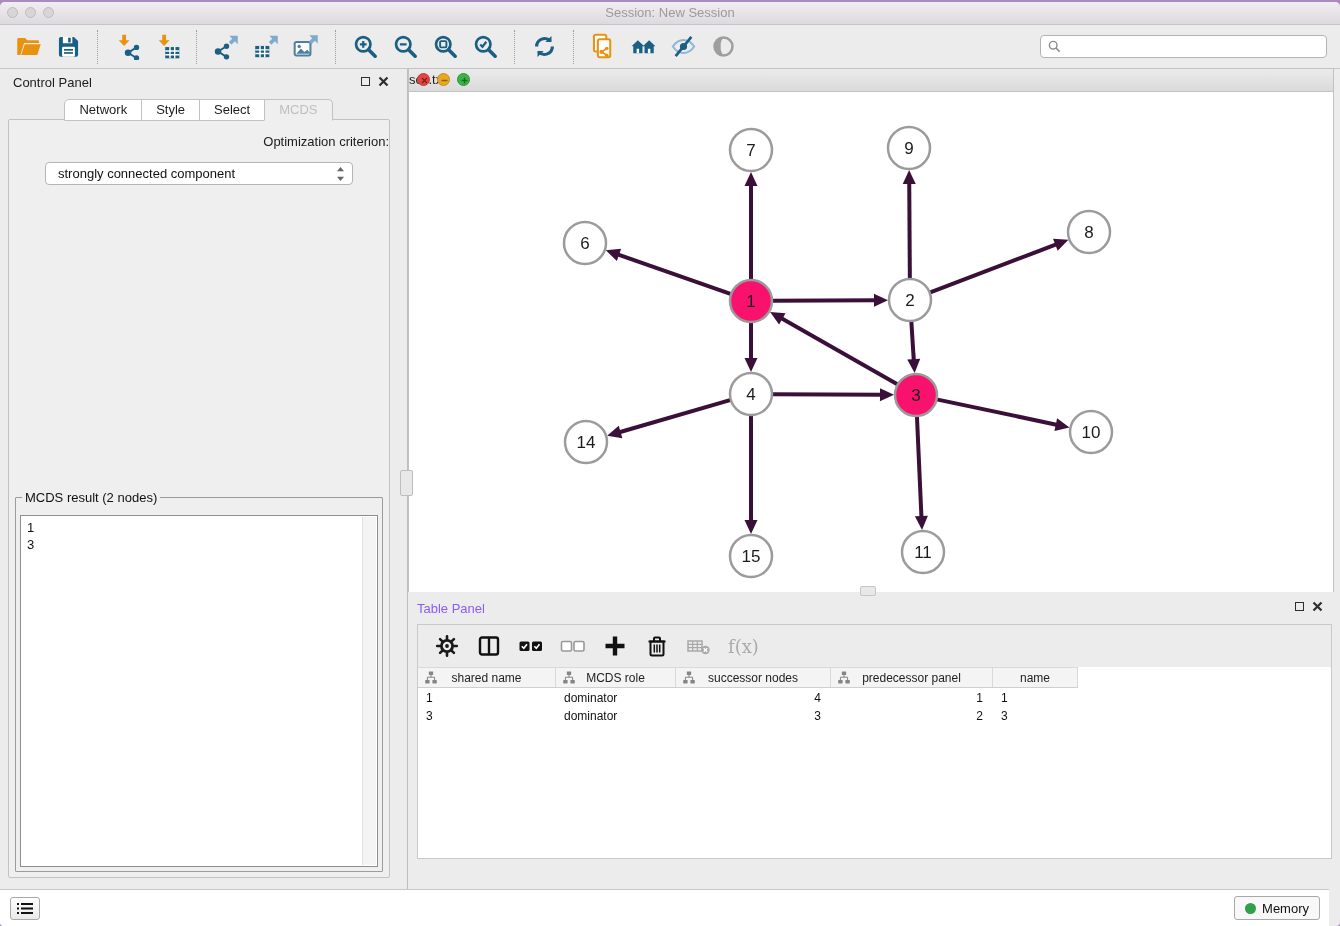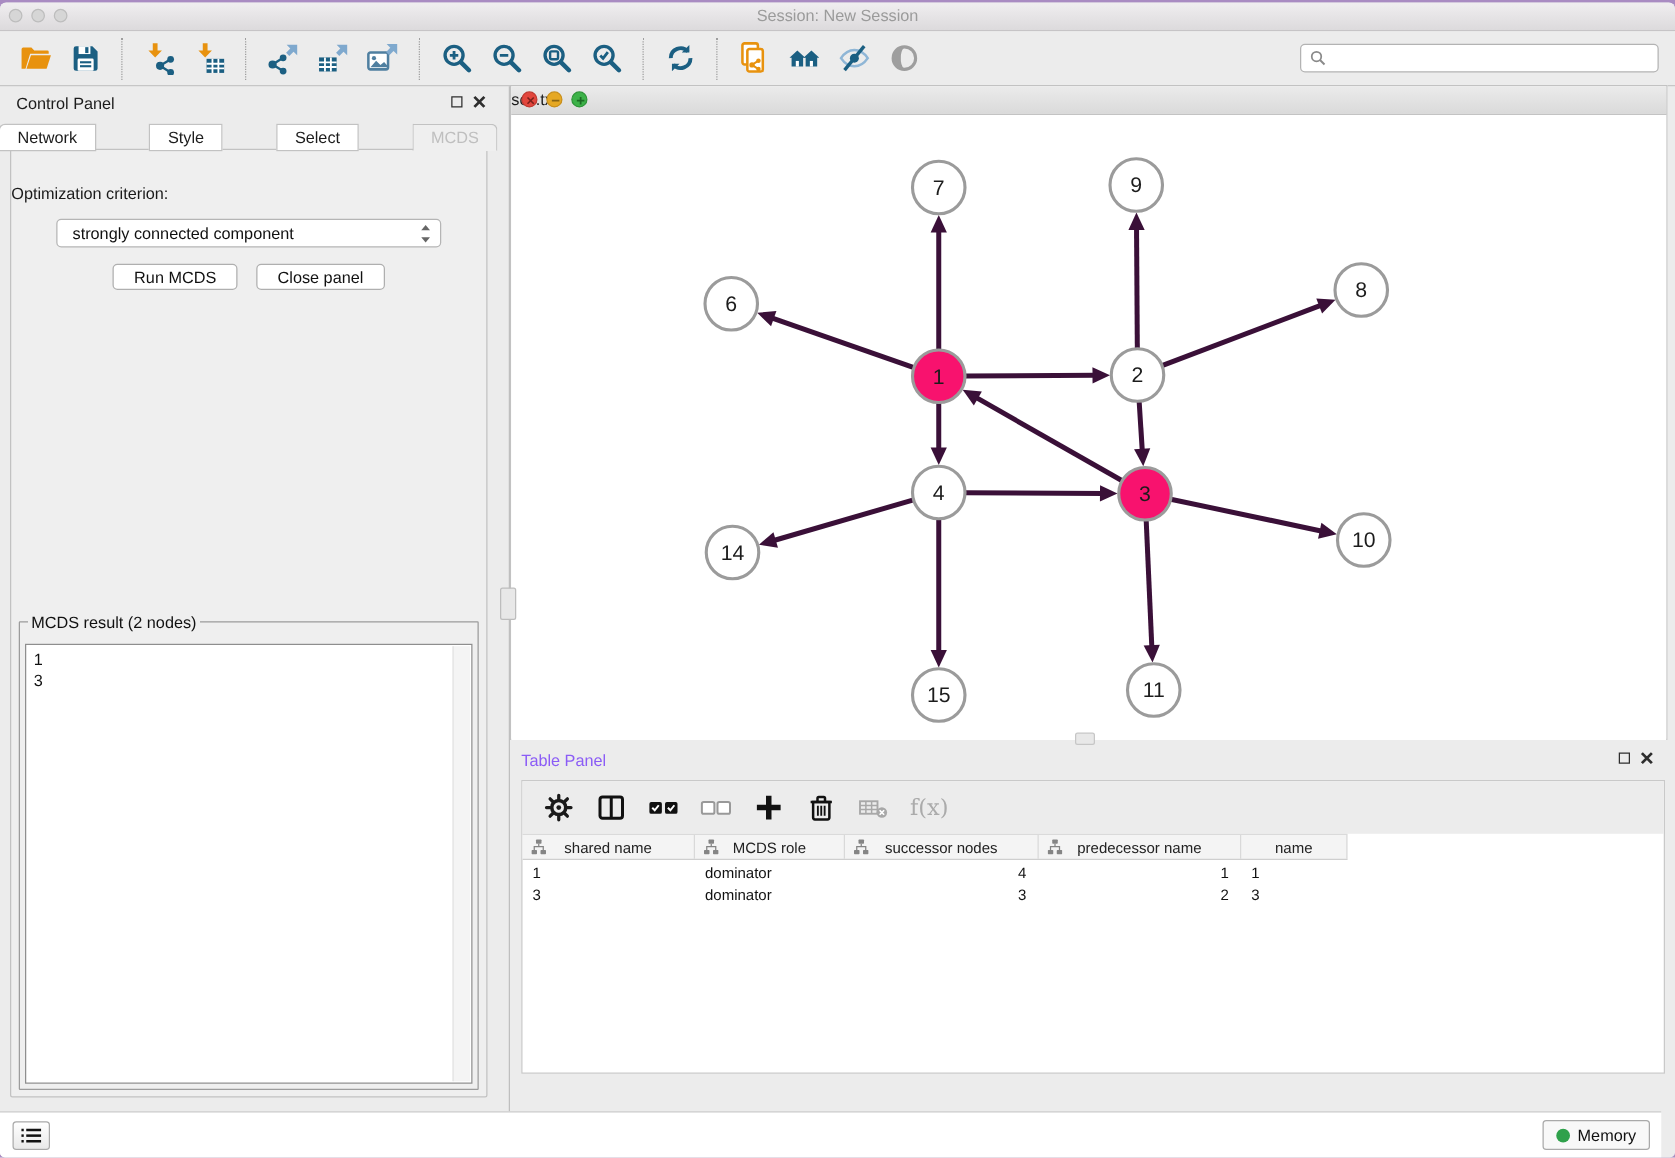--- a/index.html
+++ b/index.html
@@ -30,27 +30,27 @@
 
   
   .control-panel{position:absolute;left:0;top:67px;width:398px;bottom:36px;}
   .cp-header{position:relative;height:28px;}
   .cp-title{position:absolute;left:13px;top:6px;font-size:13px;color:#1c1c1c;}
   .panel-float{position:absolute;top:8px;width:9px;height:9px;border:1.5px solid #2e2e2e;
                box-sizing:border-box;background:transparent;}
   .panel-close{position:absolute;top:7px;width:11px;height:11px;}
   .cp-body{position:absolute;left:8px;right:8px;top:50px;bottom:12px;background:#EFEFEF;
            border:1px solid #C2C2C2;border-radius:2px;}
-  .cp-tabs{position:absolute;top:30px;left:0;right:0;display:flex;justify-content:space-between;z-index:3;}
+  .cp-tabs{position:absolute;top:30px;left:0;right:0;display:flex;justify-content:center;z-index:3;}
   .cp-tab{height:20px;line-height:20px;padding:0 14px;font-size:13px;background:#fff;
           border:1px solid #C2C2C2;margin-left:-1px;color:#1c1c1c;}
   .cp-tab:first-child{border-radius:5px 0 0 0;}
   .cp-tab:last-child{border-radius:0 5px 0 0;}
   .cp-tab.selected{background:#EFEFEF;color:#BFBFBF;border-bottom-color:#EFEFEF;}
-  .opt-label{margin-top:27px;text-align:left;font-size:13px;color:#1a1a1a;}
+  .opt-label{margin-top:14px;text-align:right;font-size:13px;color:#1a1a1a;}
   .opt-select{position:relative;margin:13px auto 0;width:308px;height:23px;background:#fff;
               border:1px solid #B5B5B5;border-radius:4px;box-sizing:border-box;
               font-size:13px;line-height:21px;padding-left:12px;color:#111;}
   .opt-select .chev{position:absolute;right:7px;top:3px;}
   .btn-row{margin-top:13px;display:flex;justify-content:center;gap:15px;}
   .cp-btn{height:21px;padding:0 16px;background:#fff;border:1px solid #AFAFAF;border-radius:4px;
           font-size:13px;color:#111;font-family:"Liberation Sans",sans-serif;}
   .result-fieldset{position:absolute;left:6px;right:6px;top:370px;bottom:5px;
                    border:1px solid #9c9c9c;border-radius:1px;margin:0;padding:4px;}
   .result-fieldset legend{font-size:13px;color:#111;padding:0 3px;margin-left:2px;}
@@ -292,24 +292,20 @@
         <div class="cp-tab selected">MCDS</div>
       </div>
     <div class="cp-body">
       <div class="opt-label">Optimization criterion:</div>
       <div class="opt-select">
         <span>strongly connected component</span>
         <svg class="chev" width="9" height="16" viewBox="0 0 9 16">
             <path d="M4.5 1L8 5.2H1z" fill="#666"></path>
             <path d="M4.5 15L1 10.8h7z" fill="#666"></path>
           </svg>
-      </div>
-      <div class="btn-row">
-        <button class="cp-btn">Run MCDS</button>
-        <button class="cp-btn">Close panel</button>
       </div>
       <fieldset class="result-fieldset">
         <legend>MCDS result (2 nodes)</legend>
         <div class="result-text">
           <div class="result-scroll"></div>
         <div>1</div>
             <div>3</div>
           </div>
       </fieldset>
     </div>
@@ -493,21 +489,21 @@
           </div>
           <div class="th col3">
             <svg class="hier" width="12" height="13" viewBox="0 0 12 13">
               <g fill="#858585">
                 <rect x="3.8" y="0.5" width="4.4" height="3.4" rx="0.6"></rect>
                 <rect x="0.2" y="9" width="4.4" height="3.4" rx="0.6"></rect>
                 <rect x="7.4" y="9" width="4.4" height="3.4" rx="0.6"></rect>
               </g>
               <path d="M6 3.9v2.3M2.4 9V6.2h7.2V9" fill="none" stroke="#858585" stroke-width="1"></path>
             </svg>
-            <span>predecessor name</span>
+            <span>predecessor panel</span>
           </div>
           <div class="th col4">
             <span>name</span>
           </div>
         </div>
       <div>
           <div class="tr">
             <div class="td col0 al">1</div>
             <div class="td col1 al">dominator</div>
             <div class="td col2 ar">4</div>

